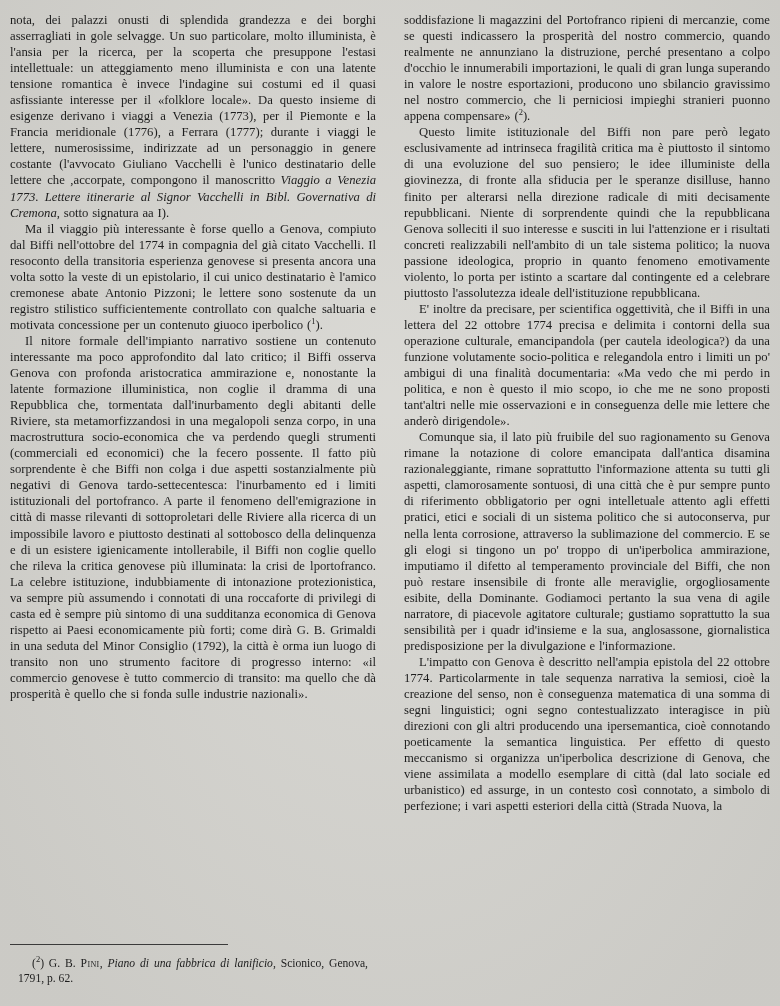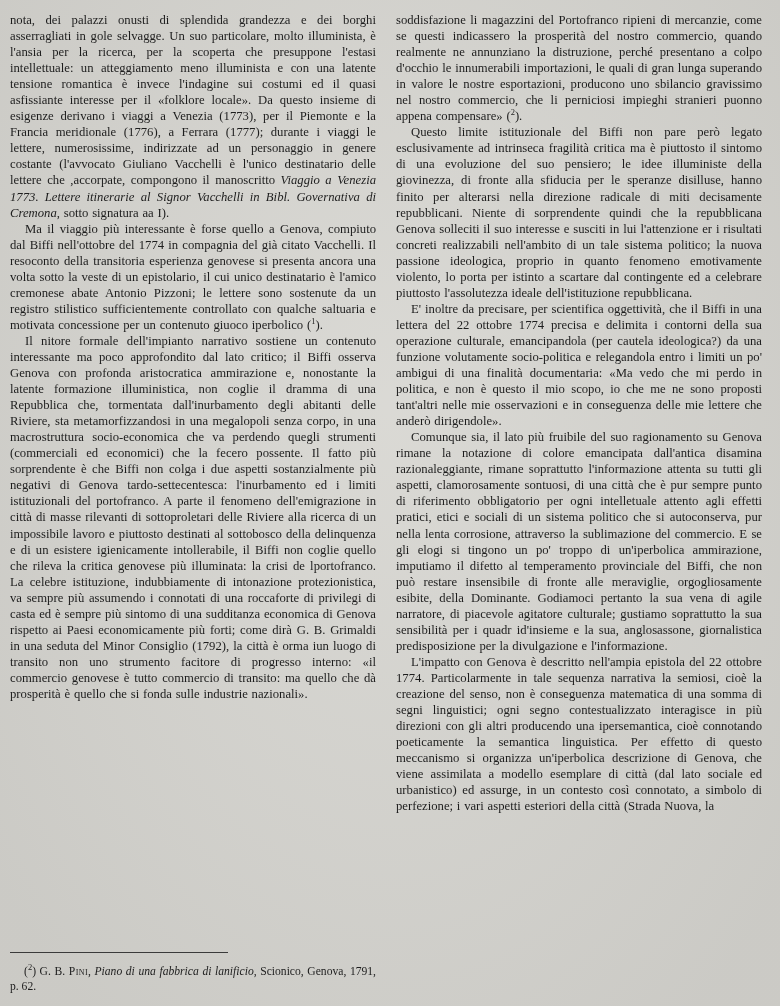--- a/index.html
+++ b/index.html
@@ -17,21 +17,21 @@
     position: relative;
     width: 780px;
     height: 1006px;
     box-sizing: border-box;
     padding: 12px 10px 10px 10px;
     background:
       radial-gradient(ellipse at 50% 40%, rgba(255,255,255,0.10), rgba(0,0,0,0.05) 90%),
       #d6d5d0;
     color: #1d1d1d;
     display: flex;
-    gap: 20px;
+    gap: 28px;
   }
   .col {
     width: 366px;
     height: 984px;
     display: flex;
     flex-direction: column;
     box-sizing: border-box;
   }
   .coltext {
     flex: 1 1 auto;
@@ -57,21 +57,21 @@
     flex: 0 0 auto;
     padding-bottom: 2px;
   }
   .fnrule {
     width: 218px;
     height: 0;
     border-top: 1.5px solid #3a3a3a;
     margin: 0 0 12px 0;
   }
   .fntext {
-    margin: 0;
+    margin: 8px;
     font-size: 11.6px;
     line-height: 14.5px;
     text-align: justify;
     text-indent: 14px;
   }
 </style>
 </head>
 <body>
 
 <div class="page">

